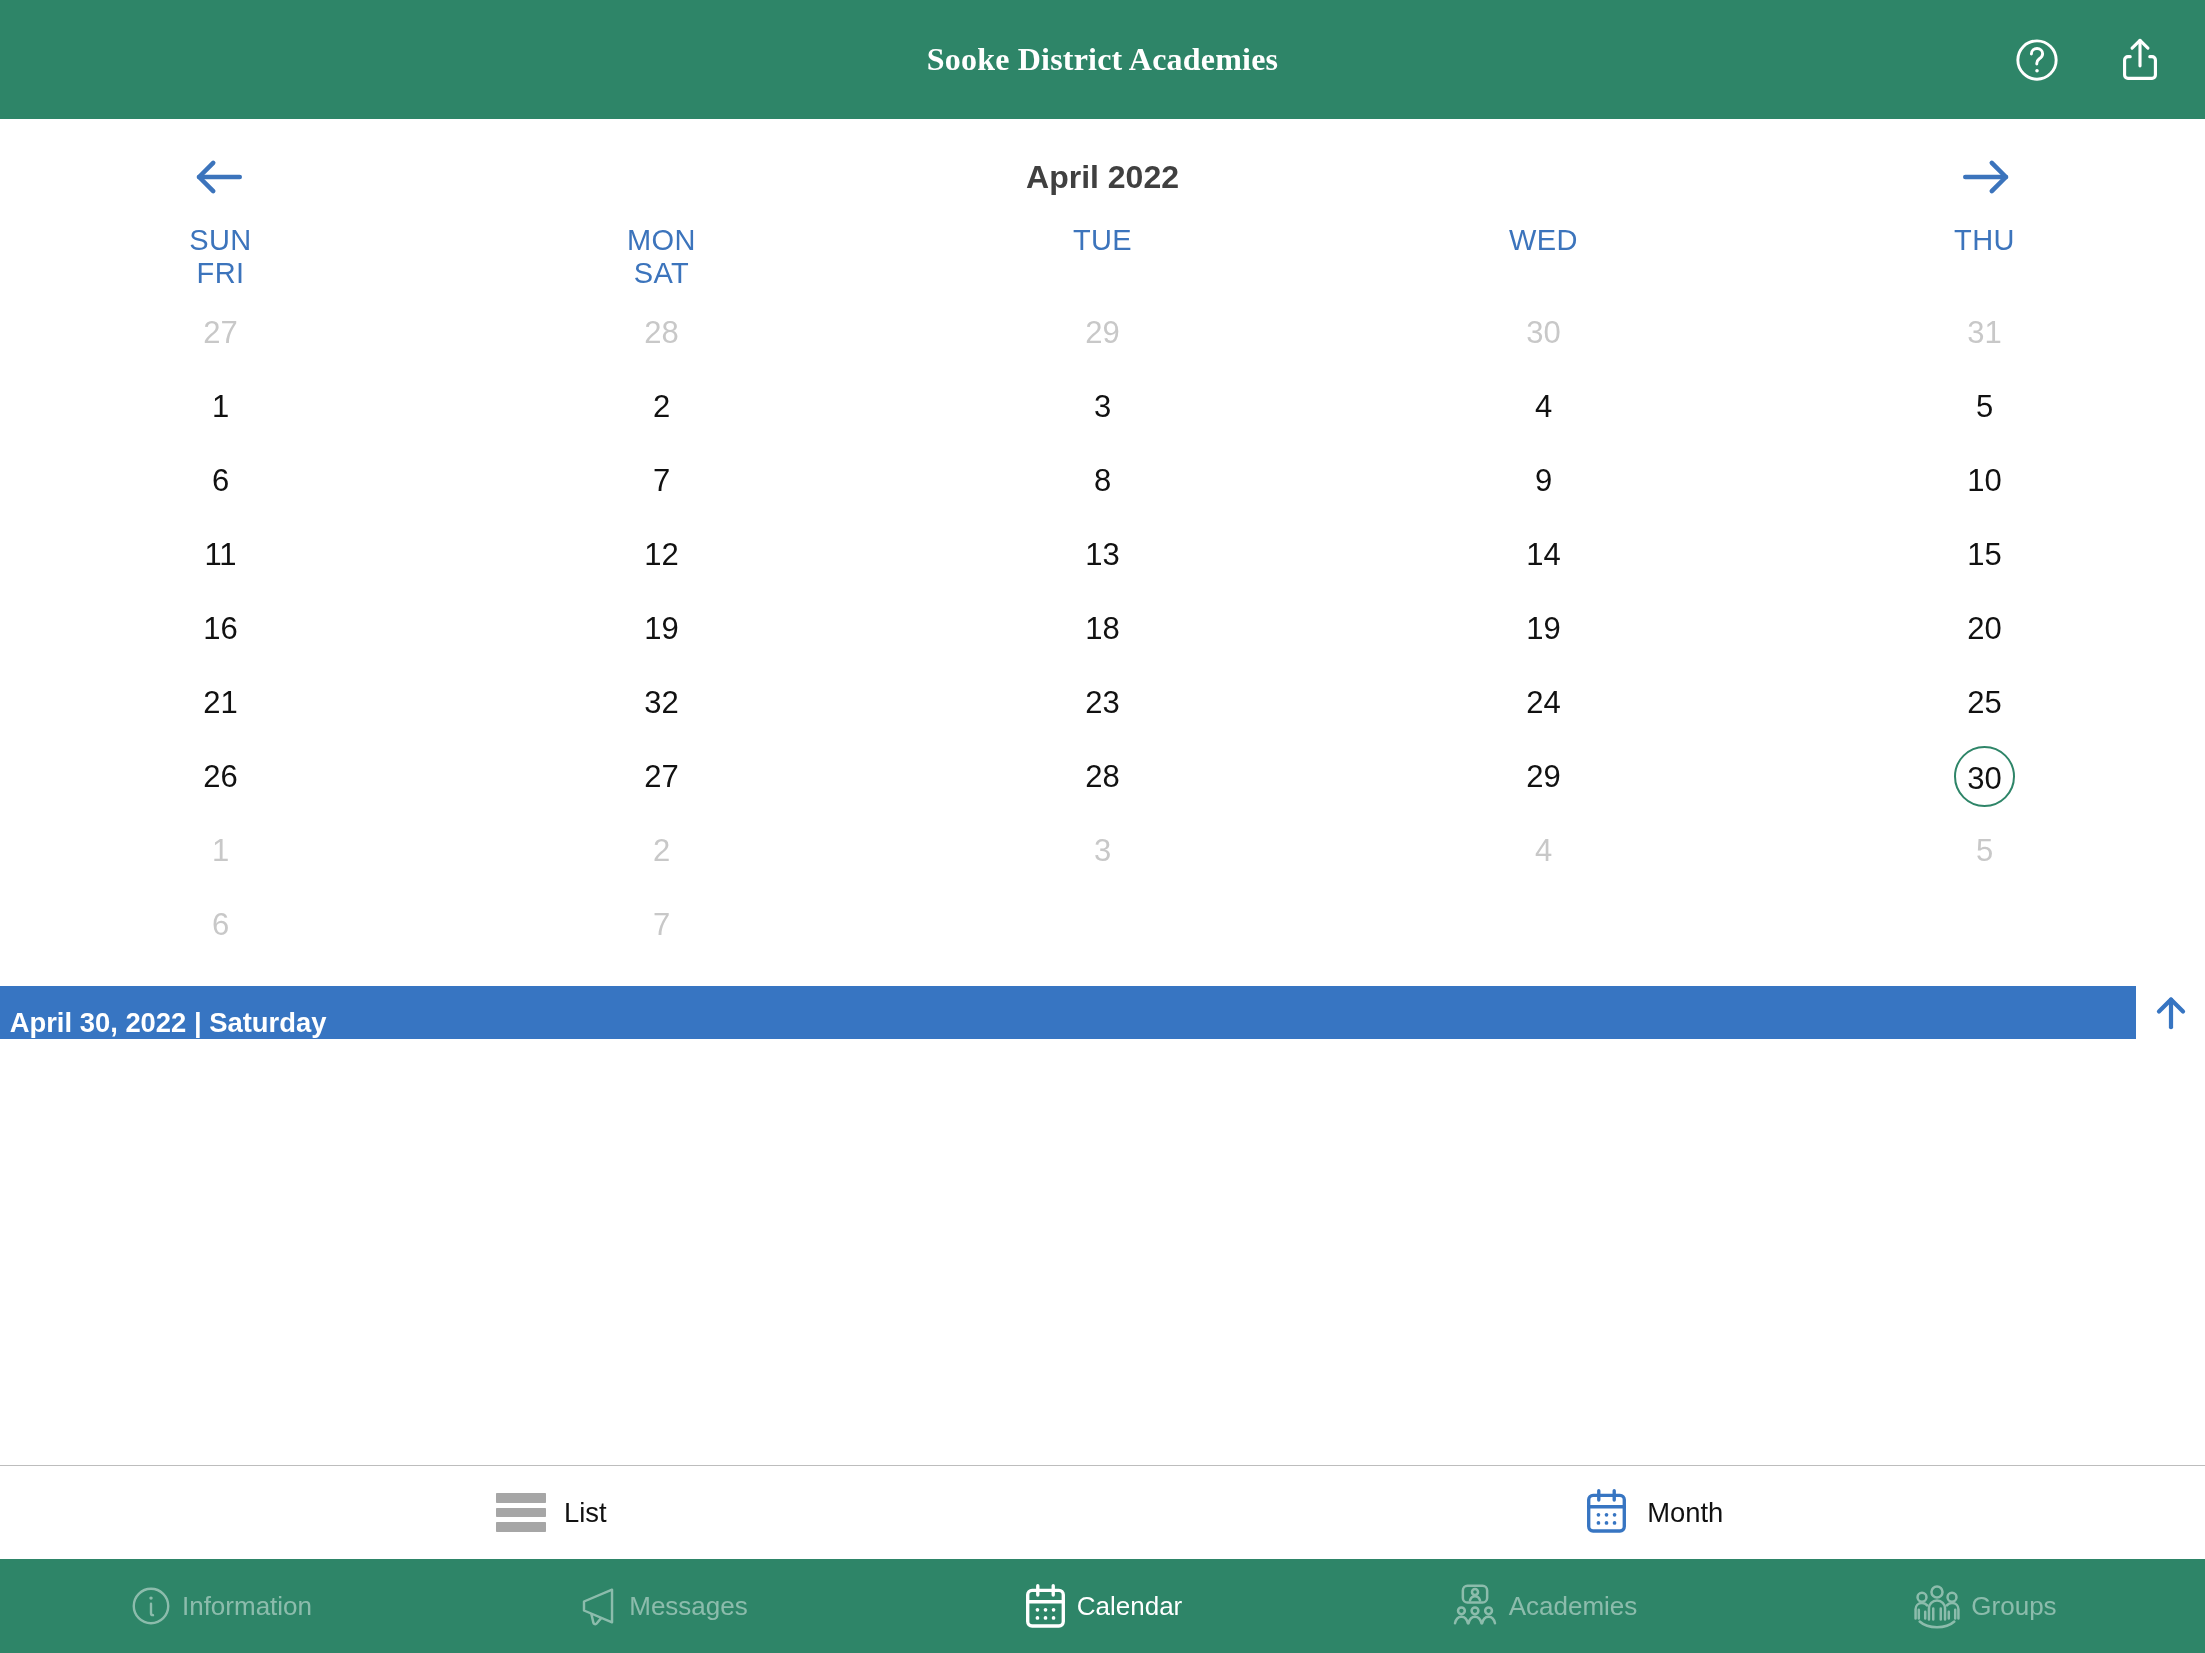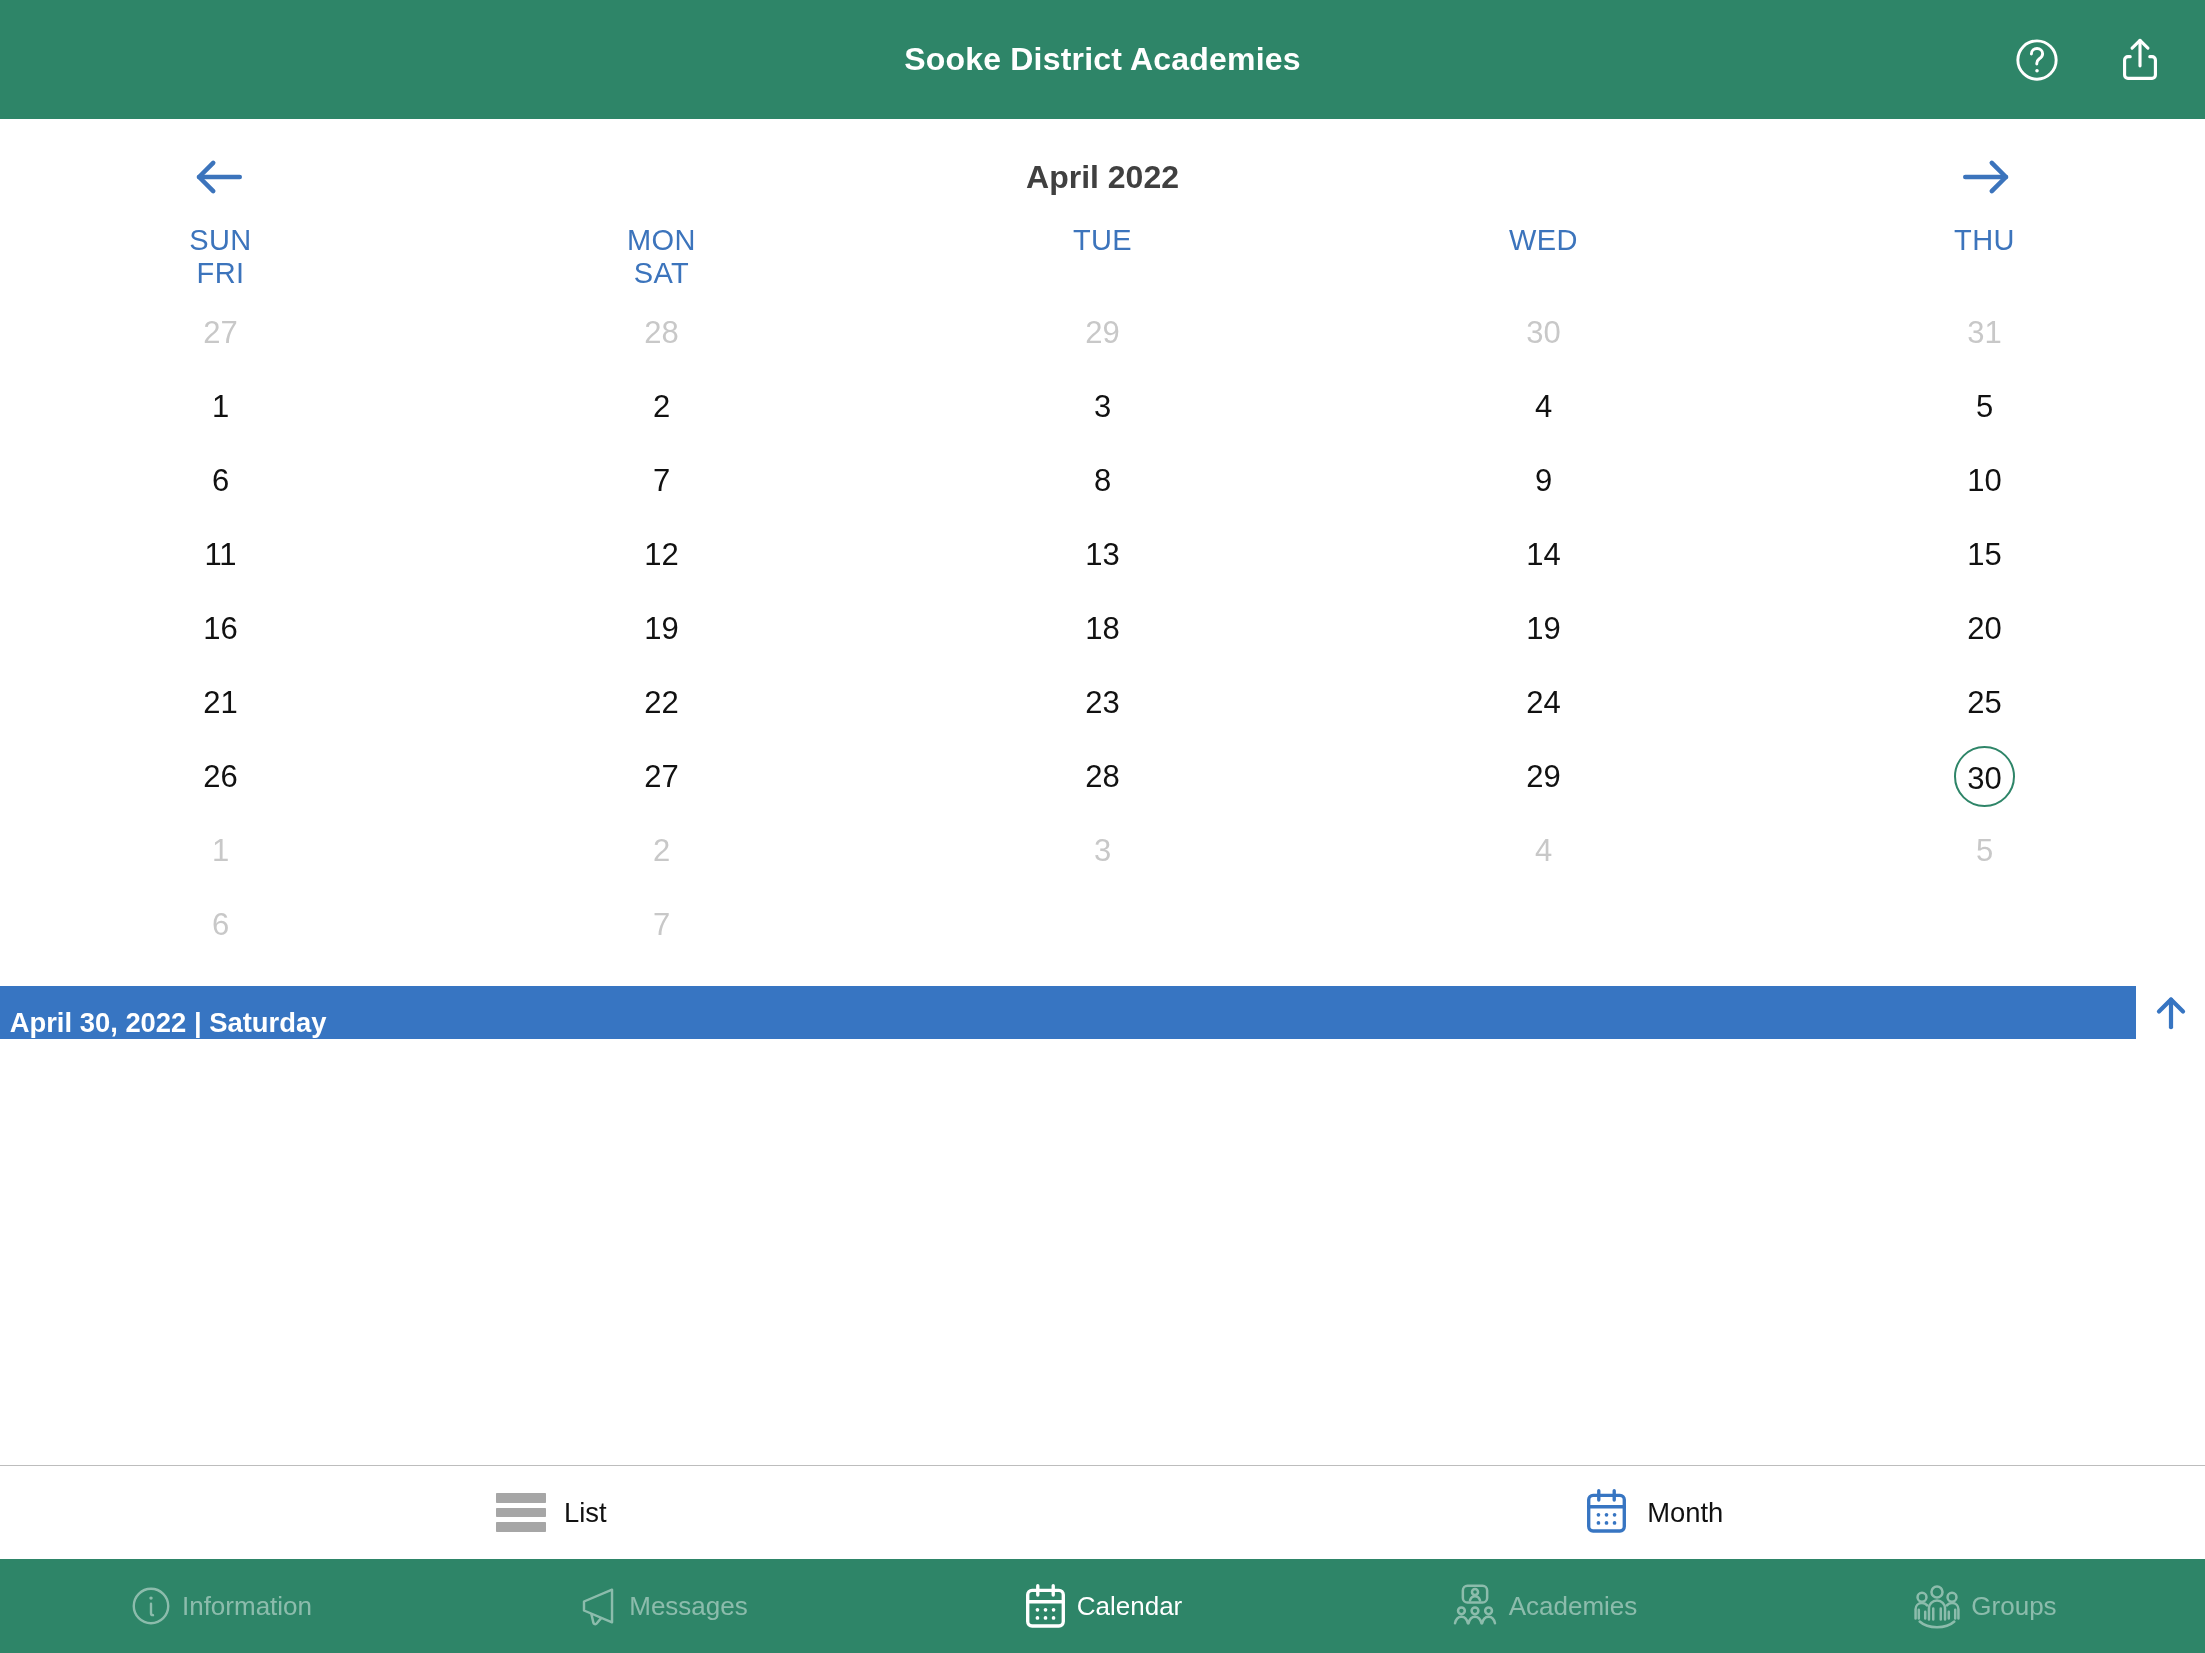--- a/index.html
+++ b/index.html
@@ -21,20 +21,21 @@
 
   
   .topbar {
     position: relative;
     height: 119px;
     flex: 0 0 119px;
     background: #2E8568;
     display: flex;
     align-items: center;
     justify-content: center;
+    font-family: Liberation Serif, serif;
   }
   .topbar-title {
     color: #ffffff;
     font-size: 32px;
     font-weight: bold;
     letter-spacing: 0.2px;
   }
   .topbar-actions {
     position: absolute;
     right: 36px;
@@ -344,21 +345,21 @@
       <div class="date-cell">
         <span class="date-num">19</span>
       </div>
       <div class="date-cell">
         <span class="date-num">20</span>
       </div>
       <div class="date-cell">
         <span class="date-num">21</span>
       </div>
       <div class="date-cell">
-        <span class="date-num">22</span>
+        <span class="date-num">32</span>
       </div>
       <div class="date-cell">
         <span class="date-num">23</span>
       </div>
       <div class="date-cell">
         <span class="date-num">24</span>
       </div>
       <div class="date-cell">
         <span class="date-num">25</span>
       </div>

